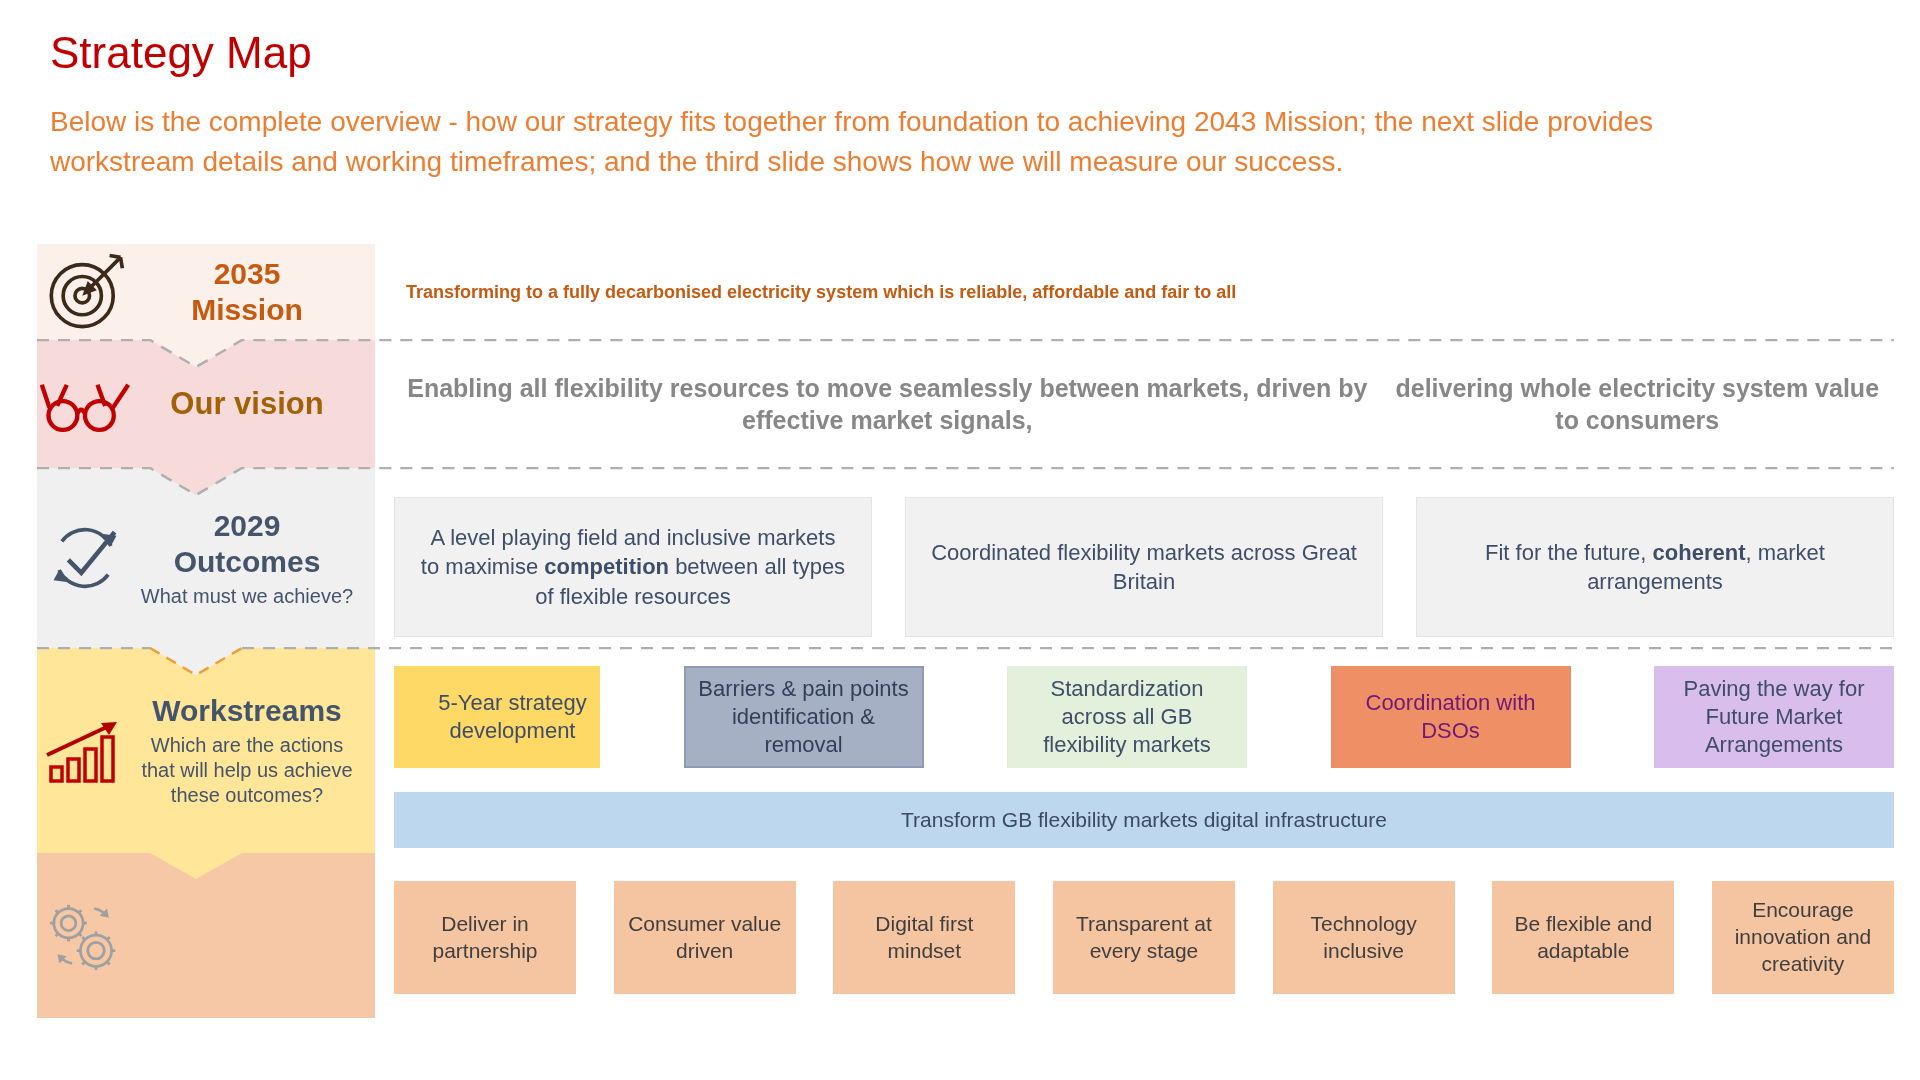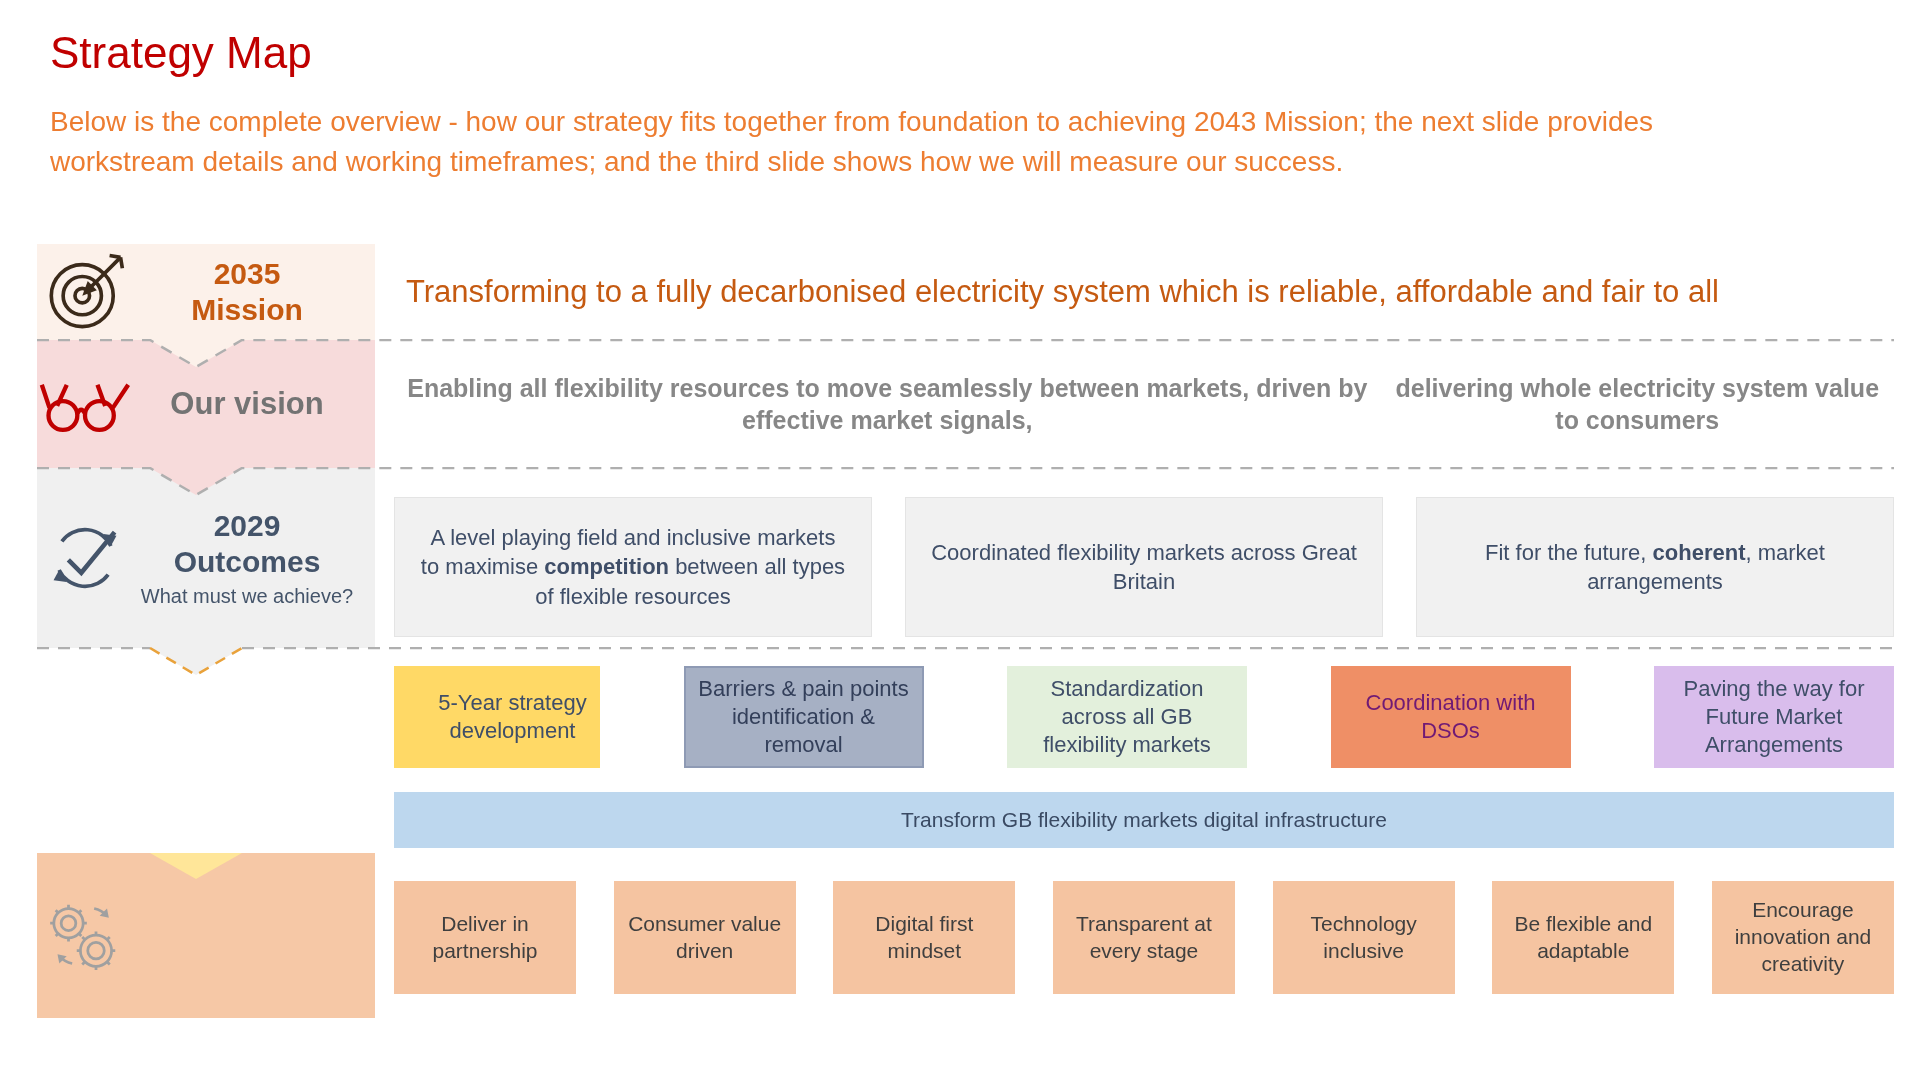--- a/index.html
+++ b/index.html
@@ -12,30 +12,30 @@
   
   .band{position:absolute;left:37px;width:338px;display:flex;align-items:center;box-sizing:border-box;}
   .band .icon{flex:0 0 96px;display:flex;justify-content:center;align-items:center;}
   .band .txt{flex:1;text-align:center;padding-right:14px;}
   .band-label{font-weight:bold;font-size:30px;color:#44546A;white-space:pre-line;line-height:1.2;}
   .band-q{font-size:20px;color:#44546A;line-height:1.25;margin-top:4px;}
 
   #band-mission{top:244px;height:96px;background:#FCF1EA;}
   #band-mission .band-label{color:#C55A11;}
   #band-vision{top:340px;height:128px;background:#F7DBDB;}
-  #band-vision .band-label{color:#737373;font-size:31px;}
+  #band-vision .band-label{color:#a16207;font-size:31px;}
   #band-outcomes{top:468px;height:180px;background:#F0F0F0;}
   #band-workstreams{top:648px;height:205px;background:#FFE699;}
   #band-principles{top:853px;height:165px;background:#F6C8A6;}
   #band-principles .band-label{color:#3B3838;}
   #band-principles .band-q{color:#3B3838;}
 
   
   .mission-statement{position:absolute;left:406px;top:244px;width:1460px;height:96px;
-    display:flex;align-items:center;font-weight:normal;font-size:31px;color:#C55A11;}
+    display:flex;align-items:center;font-weight:bold;font-size:18px;color:#C55A11;}
   .vision-statement{position:absolute;left:394px;top:340px;width:1500px;height:128px;
     display:flex;flex-direction:row;justify-content:center;align-items:center;
     font-weight:bold;font-size:25px;color:#878787;line-height:1.3;text-align:center;}
 
   .outcome-row{position:absolute;left:394px;top:497px;width:1500px;display:flex;gap:33px;}
   .outcome-box{flex:1;height:140px;background:#F1F1F1;border:1px solid #E4E4E4;box-sizing:border-box;
     display:flex;align-items:center;justify-content:center;text-align:center;
     font-size:22px;color:#3F4E68;line-height:1.32;padding:0 24px;}
 
   .ws-row{position:absolute;left:394px;top:666px;width:1500px;display:flex;justify-content:space-between;}
@@ -109,20 +109,36 @@
         <path d="M22,42 L36,56 L72,12" stroke="#44546A" stroke-width="5"></path>
       </svg>
     </span>
     <span class="txt">
       <span class="band-label">2029
 Outcomes</span>
       <div class="band-q">What must we achieve?</div>
     </span>
   </div>
 
+  <div class="band" id="band-workstreams">
+    <span class="icon">
+      <svg width="80" height="68" viewBox="0 0 80 68" fill="none">
+        <rect x="6" y="50" width="11" height="14" stroke="#C00000" stroke-width="3.5"></rect>
+        <rect x="23" y="42" width="11" height="22" stroke="#C00000" stroke-width="3.5"></rect>
+        <rect x="40" y="32" width="11" height="32" stroke="#C00000" stroke-width="3.5"></rect>
+        <rect x="57" y="20" width="11" height="44" stroke="#C00000" stroke-width="3.5"></rect>
+        <line x1="2" y1="38" x2="66" y2="8" stroke="#B00000" stroke-width="4"></line>
+        <polygon points="72,5 56,6 64,18" fill="#B00000"></polygon>
+      </svg>
+    </span>
+    <span class="txt">
+      <span class="band-label">Workstreams</span>
+      <div class="band-q">Which are the actions that will help us achieve these outcomes?</div>
+    </span>
+  </div>
 
   <div class="band" id="band-principles">
     <span class="icon">
       <svg width="88" height="82" viewBox="0 0 96 88" fill="none" stroke="#A0A0A0" stroke-width="3">
         <circle cx="30" cy="30" r="8"></circle>
         <circle cx="30" cy="30" r="16"></circle>
         <path d="M30,10 V14 M30,46 V50 M10,30 H14 M46,30 H50 M16,16 l3,3 M44,44 l-3,-3 M16,44 l3,-3 M44,16 l-3,3"></path>
         <circle cx="60" cy="60" r="9"></circle>
         <circle cx="60" cy="60" r="17"></circle>
         <path d="M60,39 V43 M60,77 V81 M39,60 H43 M77,60 H81 M45,45 l3,3 M75,75 l-3,-3 M45,75 l3,-3 M75,45 l-3,3"></path>

